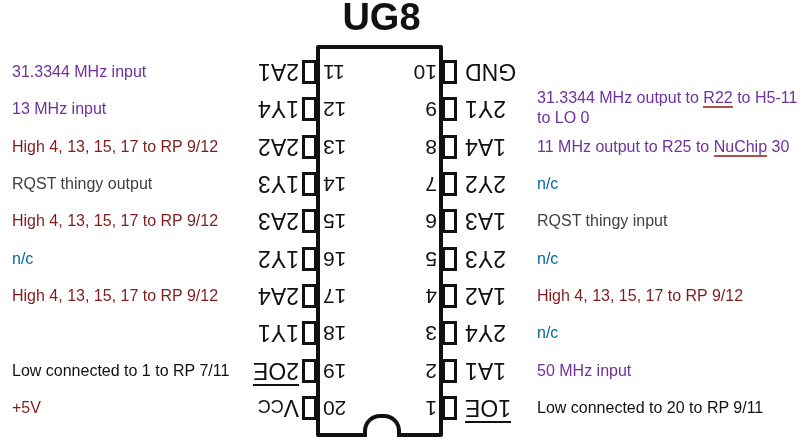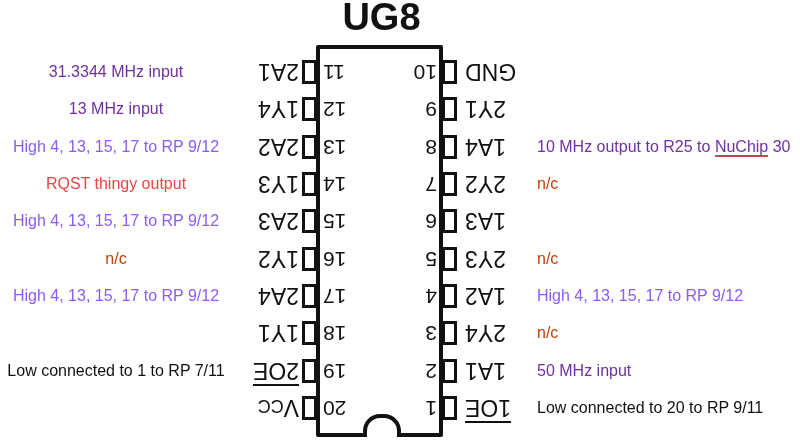--- a/index.html
+++ b/index.html
@@ -41,28 +41,28 @@
   }
   .pname.l { left:203px; width:96px; text-align:left; }
   .pname.r { left:465px; width:100px; text-align:right; }
   .ov { text-decoration: overline; text-decoration-thickness:2px; }
   .vsub { font-size:18px; }
   
   .plabel {
     position:absolute; font-size:16px; line-height:20px; height:20px;
     top: calc(72px + var(--r) * 37.33px - 10px); white-space:nowrap;
   }
-  .plabel.l { left:0px; width:232px; text-align:center; }
+  .plabel.l { left:12px; width:232px; text-align:left; }
   .plabel.r { left:537px; width:262px; text-align:left; }
   .plabel.two { top: calc(72px + var(--r) * 37.33px - 21px); height:42px; }
   .sp-u { border-bottom:2px solid #b0504c; padding-bottom:0px; }
   .c-purple { color:#7030a0; }
-  .c-red    { color:#8b5cf6; }
-  .c-green  { color:#ef4444; }
-  .c-blue   { color:#c2410c; }
+  .c-red    { color:#7f1d1d; }
+  .c-green  { color:#404040; }
+  .c-blue   { color:#0369a1; }
   .c-black  { color:#111111; }
 </style>
 </head>
 <body>
 
 <div class="stage">
 
   <div class="title">UG8</div>
 
   <div class="chip"></div>
@@ -135,24 +135,28 @@
   <div class="pname r" style="--r:9"><span class="ov">1OE</span></div>
 
   <div class="plabel l c-purple" style="--r:0">31.3344 MHz input</div>
   <div class="plabel l c-purple" style="--r:1">13 MHz input</div>
   <div class="plabel l c-red" style="--r:2">High 4, 13, 15, 17 to RP 9/12</div>
   <div class="plabel l c-green" style="--r:3">RQST thingy output</div>
   <div class="plabel l c-red" style="--r:4">High 4, 13, 15, 17 to RP 9/12</div>
   <div class="plabel l c-blue" style="--r:5">n/c</div>
   <div class="plabel l c-red" style="--r:6">High 4, 13, 15, 17 to RP 9/12</div>
   <div class="plabel l c-black" style="--r:8">Low connected to 1 to RP 7/11</div>
+  <div class="plabel l c-red" style="--r:9">+5V</div>
 
   <div class="plabel r two c-purple" style="--r:1">
+    <div><span>31.3344 MHz output to </span><span class="sp-u">R22</span><span> to H5-11</span></div>
+    <div>to LO 0</div>
   </div>
-  <div class="plabel r c-purple" style="--r:2"><span>10 MHz output to R25 to </span><span class="sp-u">NuChip</span><span> 30</span></div>
+  <div class="plabel r c-purple" style="--r:2"><span>11 MHz output to R25 to </span><span class="sp-u">NuChip</span><span> 30</span></div>
   <div class="plabel r c-blue" style="--r:3">n/c</div>
+  <div class="plabel r c-green" style="--r:4">RQST thingy input</div>
   <div class="plabel r c-blue" style="--r:5">n/c</div>
   <div class="plabel r c-red" style="--r:6">High 4, 13, 15, 17 to RP 9/12</div>
   <div class="plabel r c-blue" style="--r:7">n/c</div>
   <div class="plabel r c-purple" style="--r:8">50 MHz input</div>
   <div class="plabel r c-black" style="--r:9">Low connected to 20 to RP 9/11</div>
 
 </div>
 
 </body></html>

